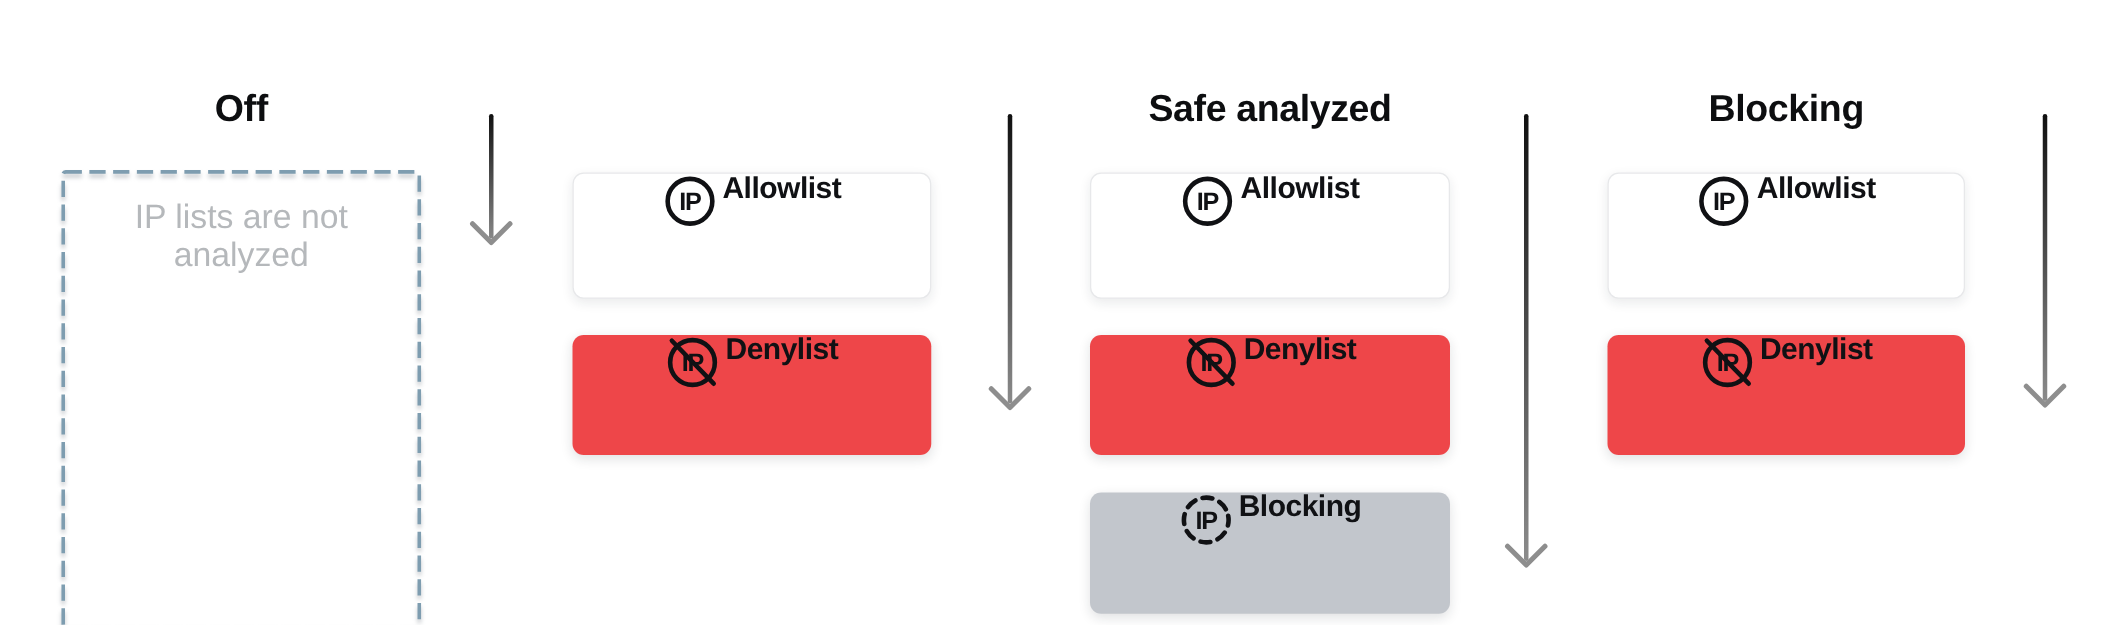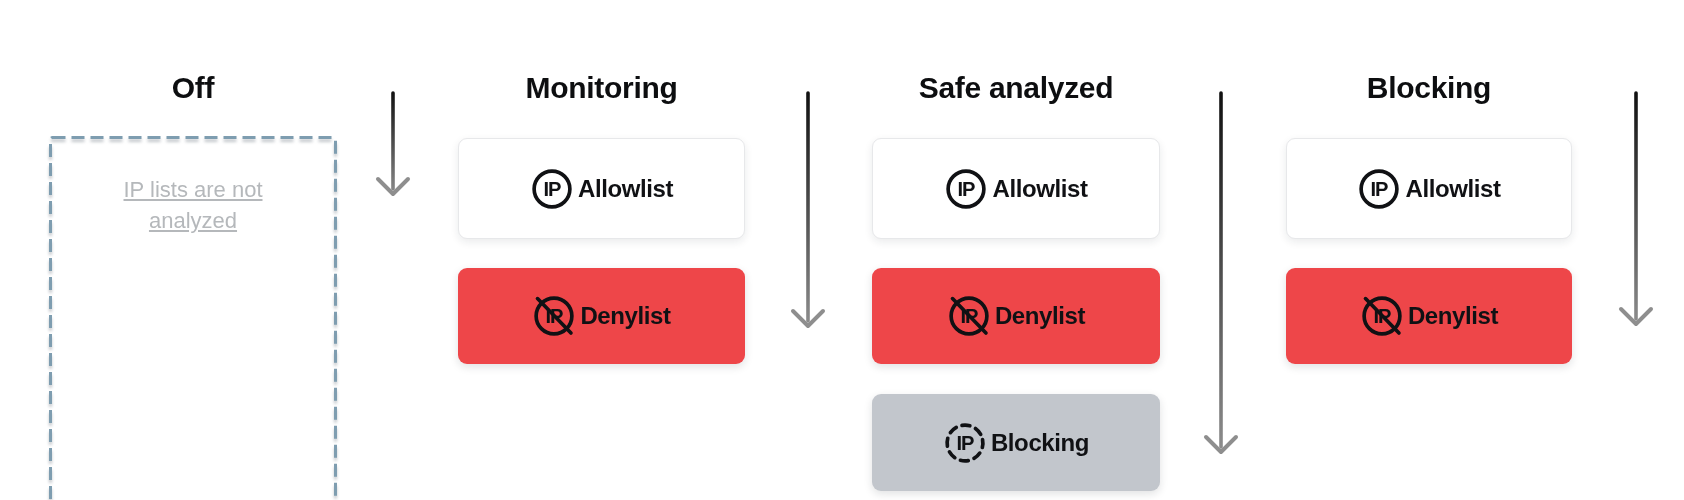--- a/index.html
+++ b/index.html
@@ -8,44 +8,43 @@
     font-family:"Liberation Sans",sans-serif;overflow:hidden;
   }
   .col{position:absolute;top:0;height:500px;margin-top:40px;}
   .col-title{
     position:absolute;top:33px;left:0;right:0;margin:0;text-align:center;
     font-size:30px;line-height:30px;font-weight:700;letter-spacing:-.3px;
     color:var(--title-text,#0d0e10);
   }
   .card{
     position:absolute;left:0;right:0;border-radius:9px;
-    display:flex;align-items:center;justify-content:center;gap:4px;
+    display:flex;justify-content:center;gap:4px;
   }
   .row1{top:98px;height:99px}
   .row2{top:228px;height:96px}
   .row3{top:354px;height:97px}
   .card.white{background:var(--white-card,#fff);border:1px solid var(--card-border,#e7e8ea);box-shadow:0 3px 9px rgba(25,30,40,.09)}
   .card.red{background:var(--red,#ee4649);box-shadow:0 3px 9px rgba(25,30,40,.13)}
   .card.gray{background:var(--gray-card,#c2c6cc);box-shadow:0 3px 9px rgba(25,30,40,.13)}
   .card-label{
     font-size:24px;font-weight:700;letter-spacing:-.4px;line-height:1;
     color:var(--label-text,#101114);
   }
   .icon{display:inline-flex;color:var(--label-text,#101114);}
   .dashed-box{position:absolute;left:0;top:96px;width:288px;height:367px;}
   .dashed-box > svg{
     position:absolute;left:0;top:0;
     filter:drop-shadow(0 3px 1.5px rgba(105,115,125,.40));
   }
   .dashed-box rect{stroke:var(--dashed-border,#7e9db0);}
   .placeholder{
-    position:absolute;left:0;right:0;top:38px;margin:0 auto;max-width:182px;
-    text-align:center;font-size:22px;line-height:31px;font-weight:400;
+    position:absolute;left:0;right:0;top:22px;margin:0 auto;max-width:182px;
+    text-align:center;font-size:27px;line-height:31px;font-weight:400;
     color:var(--muted-text,#b5b8bb);
-    text-decoration:underline;
   }
   .arrow{position:absolute;}
   .arrow .head{stroke:var(--arrow-bottom,#8e8e8e);}
   .arrow stop:nth-of-type(1){stop-color:var(--arrow-top,#101010);}
   .arrow stop:nth-of-type(2){stop-color:var(--arrow-bottom,#949494);}
 </style>
 </head>
 <body>
 
 <div class="canvas">
@@ -65,21 +64,20 @@
         <linearGradient id="ag1" x1="0" y1="0" x2="0" y2="106" gradientUnits="userSpaceOnUse">
       <stop offset="0" stop-color="#101010"></stop>
           <stop offset="1" stop-color="#949494"></stop>
         </linearGradient>
       </defs>
     <line x1="20" y1="2" x2="20" y2="98" stroke="url(#ag1)" stroke-width="3.6" stroke-linecap="round"></line>
     <polyline class="head" points="5,88 20,103 35,88" fill="none" stroke="#8e8e8e" stroke-width="4" stroke-linecap="round" stroke-linejoin="round"></polyline>
   </svg>
 
   <section class="col" style="left:458px;width:287px">
-    <h3 class="col-title">Monitoring</h3>
 
     <div class="card white row1">
       <span class="icon">
         <svg width="44" height="44" viewBox="0 0 48 48">
           <circle cx="24" cy="24" r="19.5" fill="none" stroke="currentColor" stroke-width="4"></circle>
           <text x="24" y="31.5" text-anchor="middle" font-size="22" font-weight="bold" font-family="&quot;Liberation Sans&quot;,sans-serif" letter-spacing="-1" fill="currentColor">IP</text>
         </svg>
       </span>
       <span class="card-label">Allowlist</span>
     </div>

